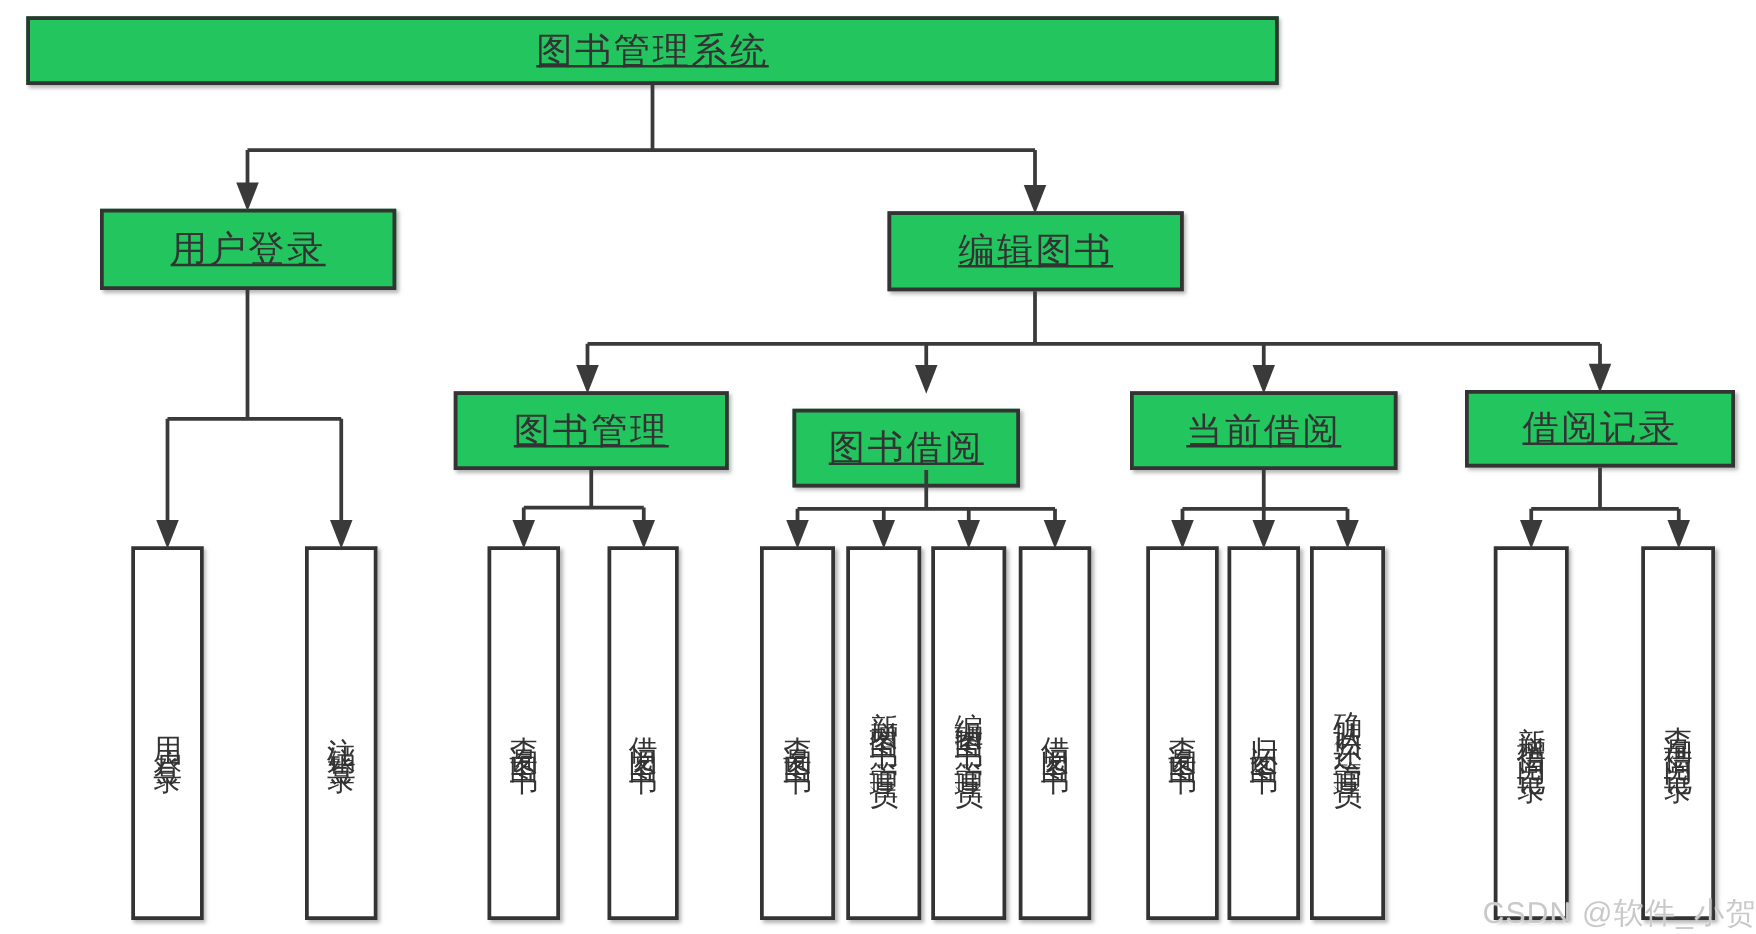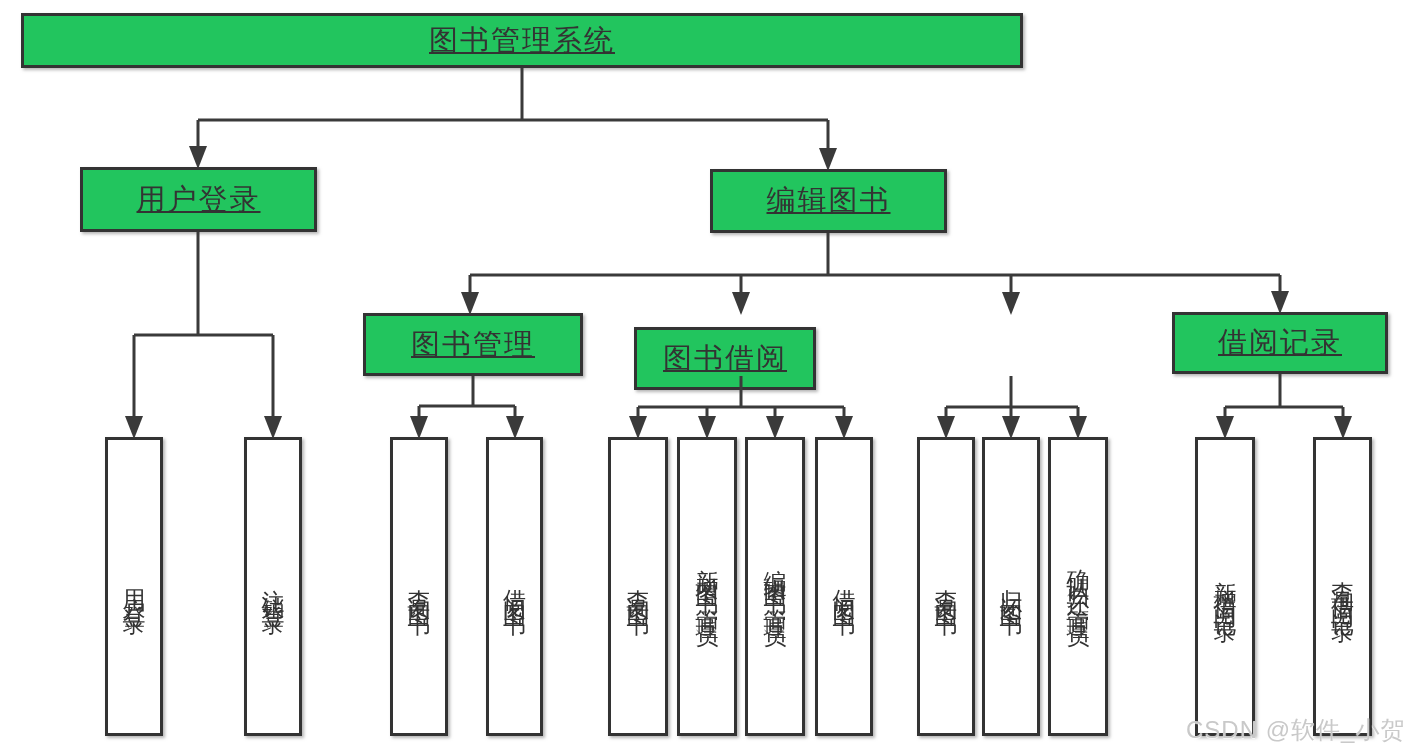--- a/index.html
+++ b/index.html
@@ -66,20 +66,21 @@
     </g>
   </svg>
 
   <div class="hbox" style="left:21px;top:13px;width:1002px;height:55px">图书管理系统</div>
 
   <div class="hbox" style="left:80px;top:167px;width:237px;height:65px">用户登录</div>
   <div class="hbox" style="left:710px;top:169px;width:237px;height:64px">编辑图书</div>
 
   <div class="hbox" style="left:363px;top:313px;width:220px;height:63px">图书管理</div>
   <div class="hbox" style="left:634px;top:327px;width:182px;height:63px">图书借阅</div>
+  <div class="hbox" style="left:904px;top:313px;width:214px;height:63px">当前借阅</div>
   <div class="hbox" style="left:1172px;top:312px;width:216px;height:62px">借阅记录</div>
 
   <div class="vbox" style="left:105px;top:437px;width:58px;height:299px">
     <span>用户登录</span>
   </div>
   <div class="vbox" style="left:244px;top:437px;width:58px;height:299px">
     <span>注销登录</span>
   </div>
 
   <div class="vbox" style="left:390px;top:437px;width:58px;height:299px">

